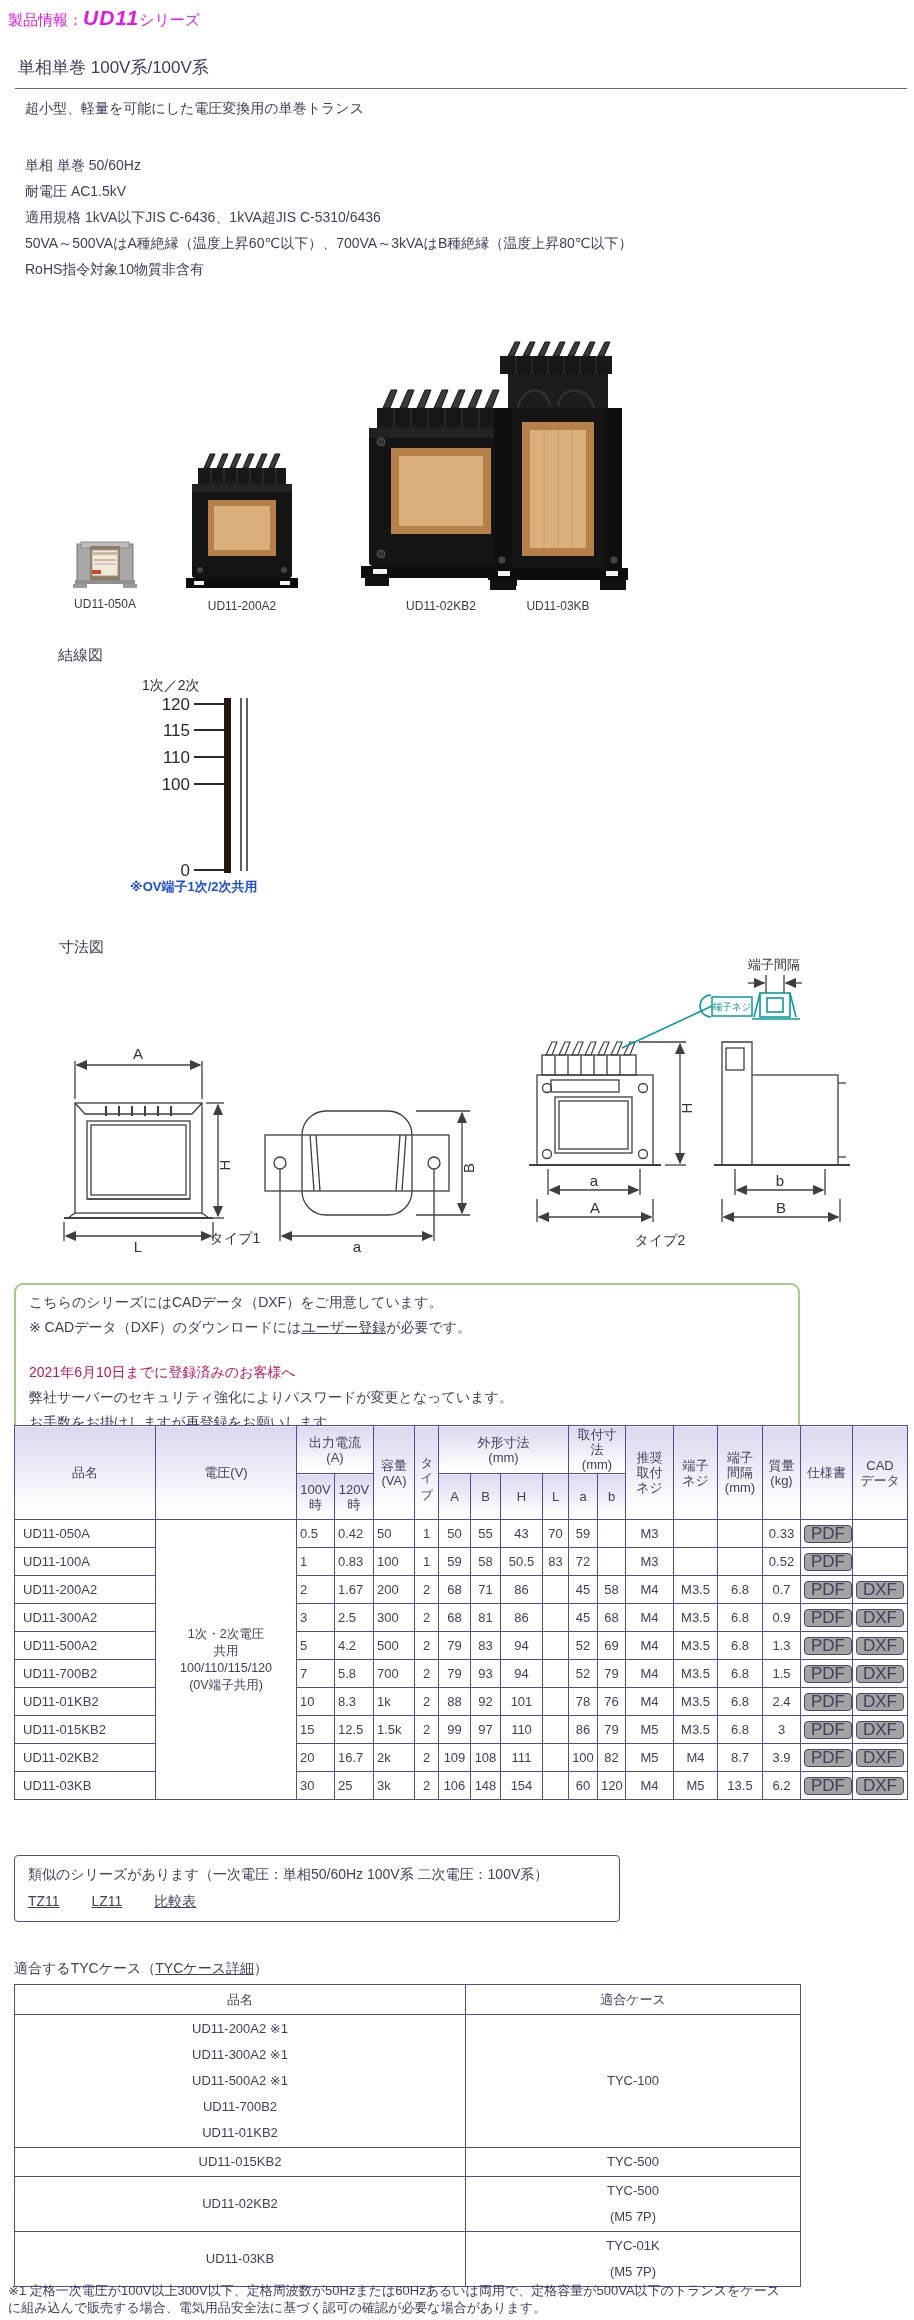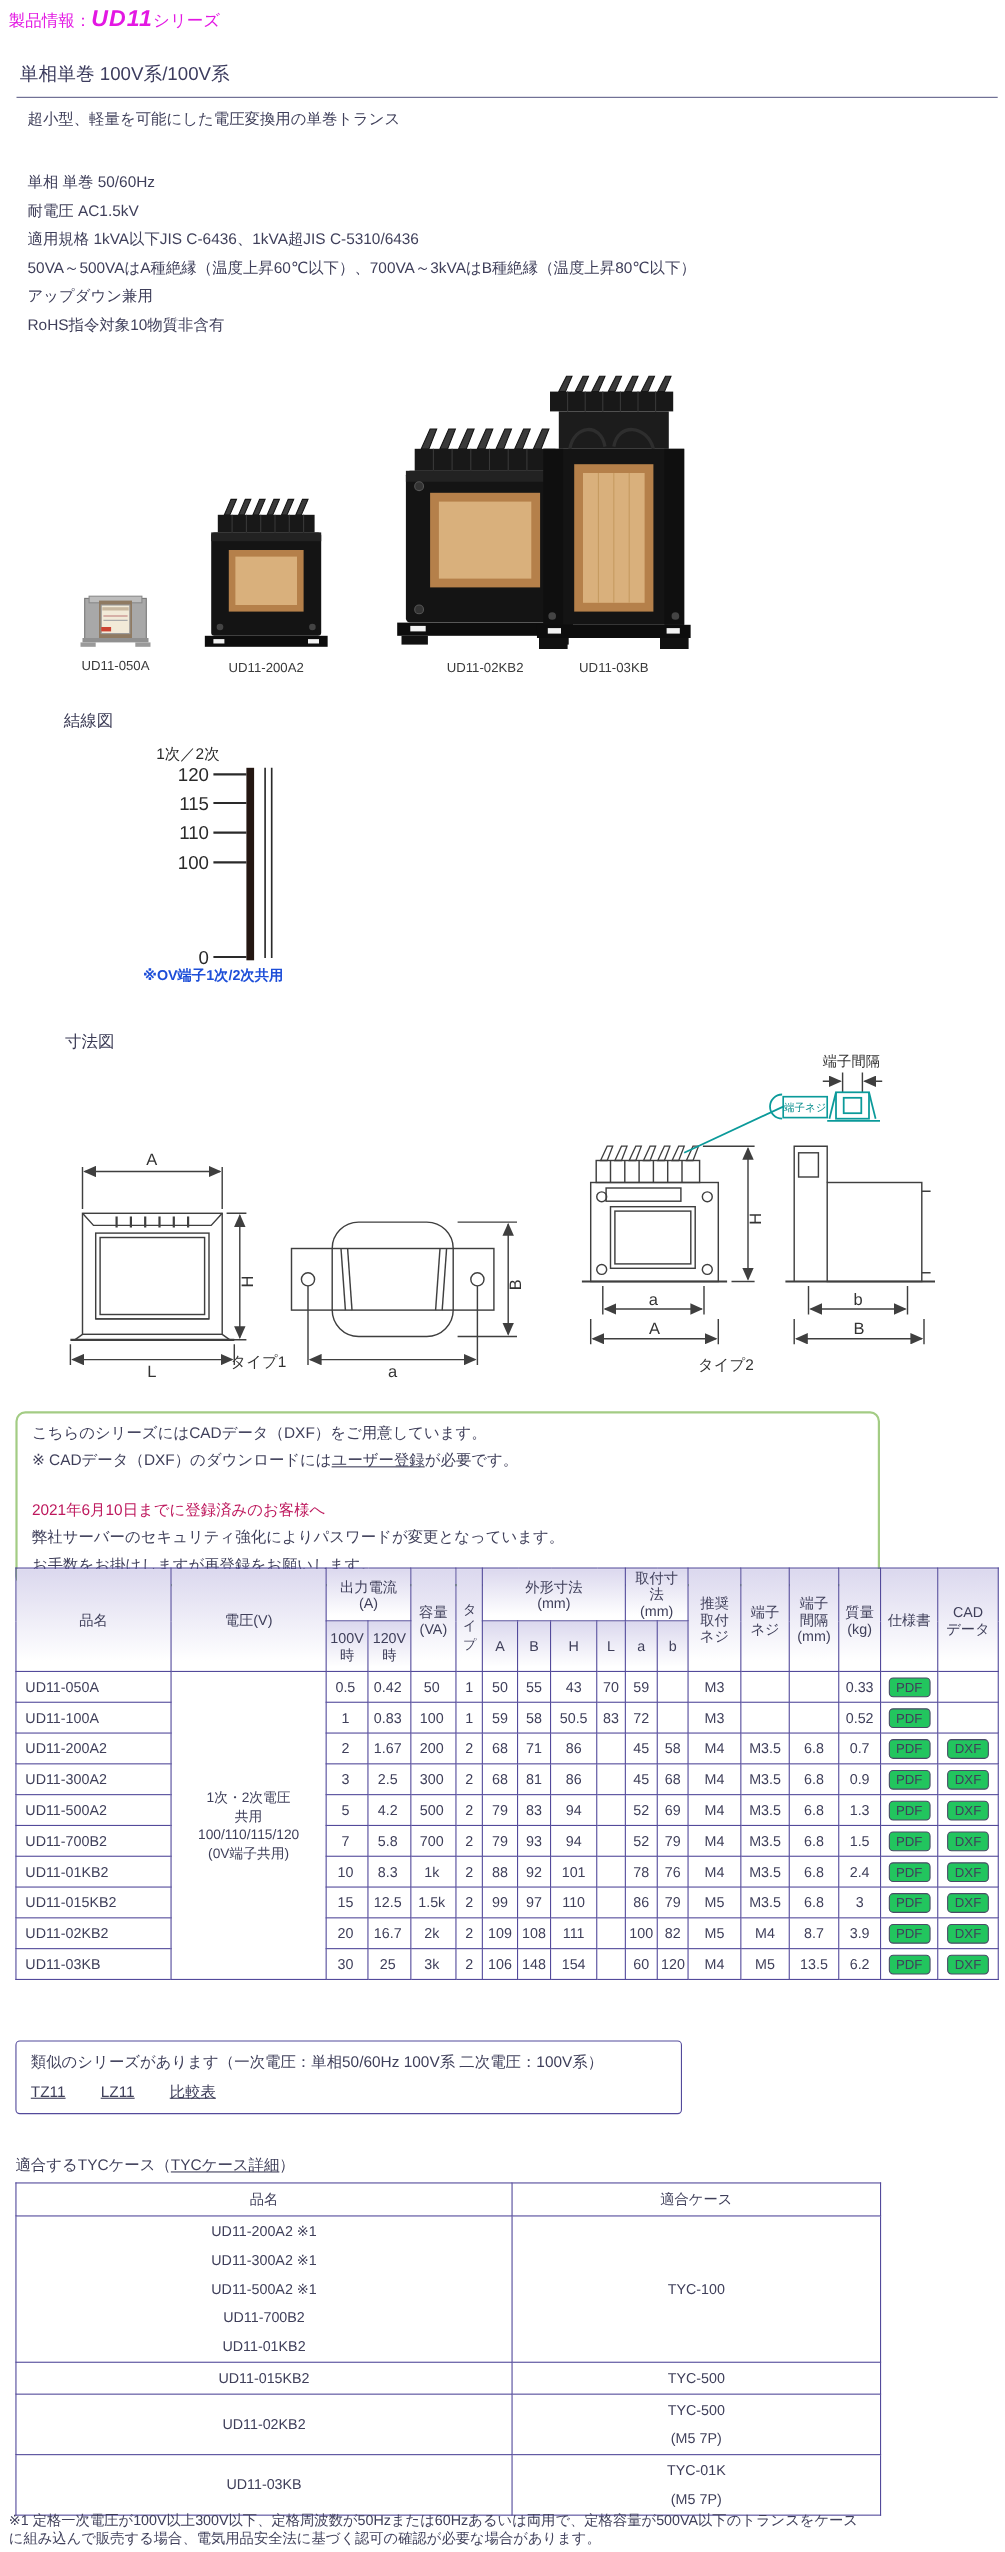--- a/index.html
+++ b/index.html
@@ -20,25 +20,25 @@
           font-size:14px;line-height:25px}
   .red{color:#be185d;font-weight:normal;margin-top:20px}
   .lnk{text-decoration:underline;color:inherit;cursor:pointer}
   table{border-collapse:collapse;table-layout:fixed}
   .spec{left:14px;top:1425px;width:893px;font-size:13px}
   .spec th,.spec td{border:1px solid #534a9b;padding:0 3px;overflow:hidden}
   .spec th{font-weight:normal;white-space:pre-line;text-align:center;line-height:15px}
   .grad{background:linear-gradient(180deg,#dbd8ee,#ffffff 90%)}
   .spec td{height:27px;text-align:center;background:#fff}
   .spec td.name{text-align:left;padding-left:8px}
-  .spec td.r{text-align:center;padding-right:6px}
+  .spec td.r{text-align:left;padding-right:6px}
   .vcell{white-space:pre-line;line-height:17px;text-align:center !important;font-size:12.5px}
   .vert{writing-mode:vertical-rl;text-orientation:upright;font-size:12px;letter-spacing:1px}
-  .btn{display:inline-block;border:1px solid #4a4a66;border-radius:4px;padding:1px 6px;font-size:12px;
-       background:#22c55e;color:#3f3f5a;cursor:pointer;line-height:14px}
+  .btn{display:inline-block;border:1px solid #4a4a66;border-radius:4px;padding:1px 6px;font-size:17px;
+       background:#a3a3a3;color:#3f3f5a;cursor:pointer;line-height:14px}
   .simbox{left:14px;top:1855px;width:578px;border:1px solid #534a9b;border-radius:4px;
           padding:10px 13px;font-size:14px}
   .simlinks{margin-top:9px}
   .simlinks .lnk{margin-right:28px}
   .tychead{left:14px;top:1960px;font-size:14px}
   .tyc{left:14px;top:1984px;width:786px;font-size:13px}
   .tyc th,.tyc td{border:1px solid #534a9b;text-align:center;white-space:pre-line;background:#fff}
   .tyc th{font-weight:normal;height:27px}
   .tyc td{line-height:26px}
   .foot{left:8px;top:2282px;width:900px;font-size:13px;line-height:17px;white-space:pre-line}
@@ -56,21 +56,20 @@
   <div class="abs title">単相単巻 100V系/100V系</div>
   <div class="abs rule"></div>
 
   <div class="abs intro">超小型、軽量を可能にした電圧変換用の単巻トランス</div>
 
   <div class="abs features">
     <div>単相 単巻 50/60Hz</div>
     <div>耐電圧 AC1.5kV</div>
     <div>適用規格 1kVA以下JIS C-6436、1kVA超JIS C-5310/6436</div>
     <div>50VA～500VAはA種絶縁（温度上昇60℃以下）、700VA～3kVAはB種絶縁（温度上昇80℃以下）</div>
-    <div>アップダウン兼用</div>
     <div>RoHS指令対象10物質非含有</div>
   </div>
 
   <div class="prod" style="left:73px;top:540px;width:64px">
     <svg width="64" height="50" viewBox="0 0 64 50">
       <rect x="4" y="4" width="56" height="38" fill="#a8a8a8" stroke="#787878"></rect>
       <rect x="8" y="2" width="48" height="6" fill="#bdbdbd" stroke="#8a8a8a"></rect>
       <rect x="17" y="6" width="30" height="34" fill="#8f7a62"></rect>
       <rect x="19" y="10" width="26" height="26" fill="#f2ead8" stroke="#999"></rect>
       <rect x="20" y="12" width="24" height="3" fill="#c9b8a0"></rect>

